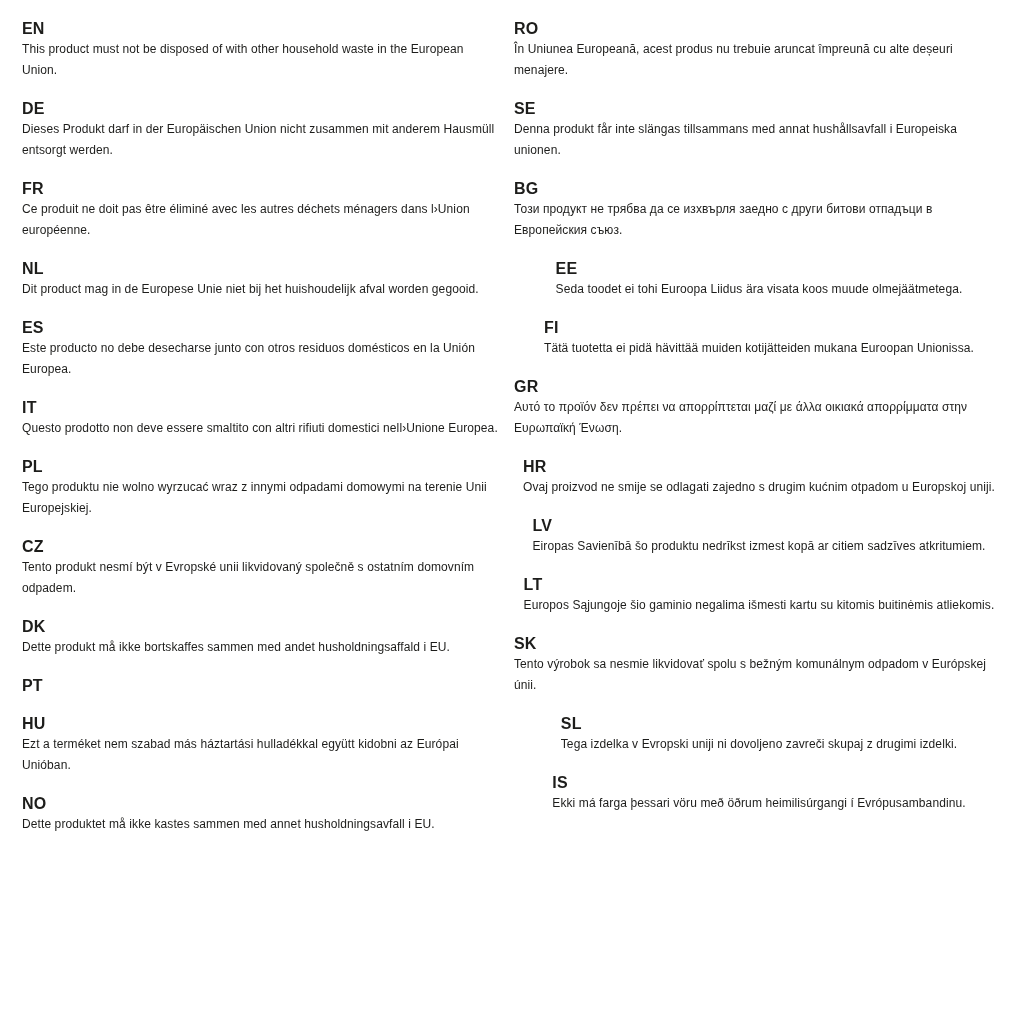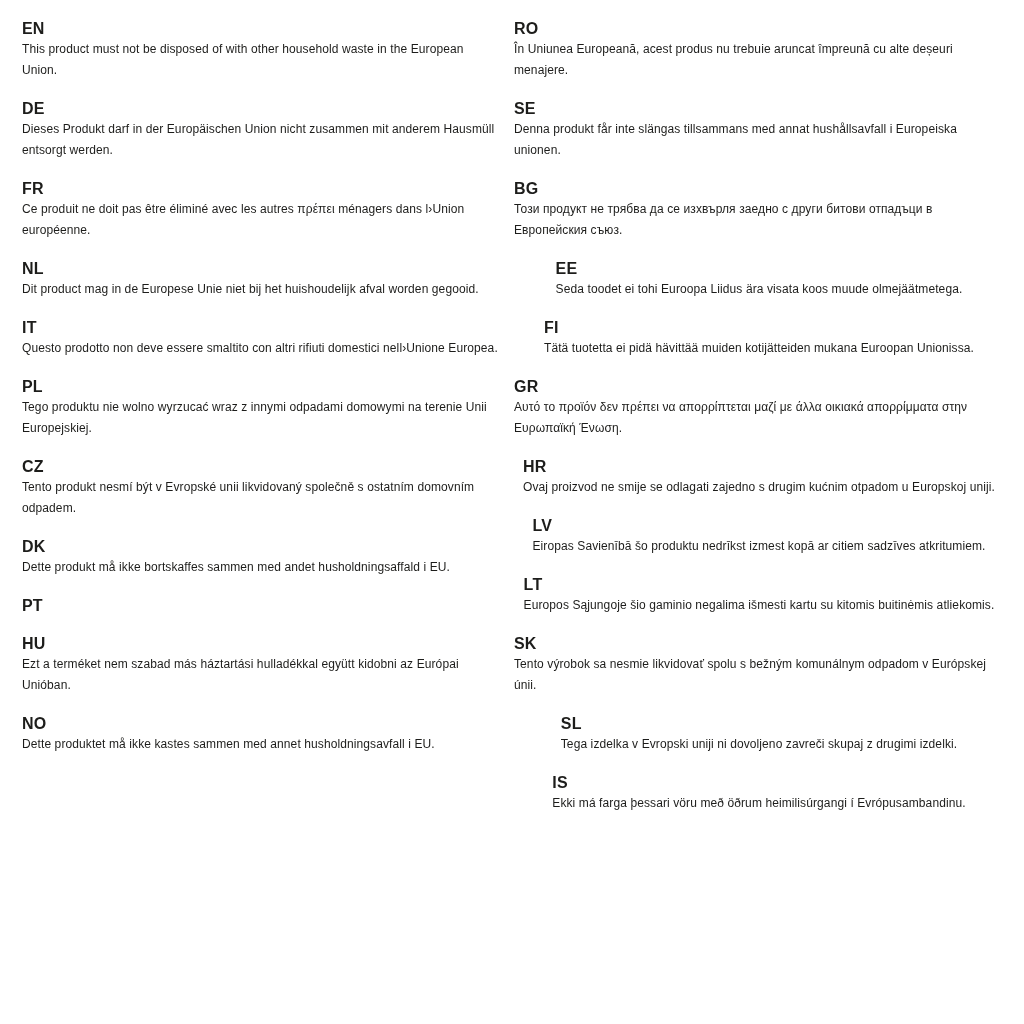--- a/index.html
+++ b/index.html
@@ -50,28 +50,32 @@
     <div class="text">This product must not be disposed of with other household waste in the European Union.</div>
   </div>
 
   <div class="entry">
     <div class="code">DE</div>
     <div class="text">Dieses Produkt darf in der Europäischen Union nicht zusammen mit anderem Hausmüll entsorgt werden.</div>
   </div>
 
   <div class="entry">
     <div class="code">FR</div>
-    <div class="text">Ce produit ne doit pas être éliminé avec les autres πρέπει ménagers dans l›Union européenne.</div>
+    <div class="text">Ce produit ne doit pas être éliminé avec les autres déchets ménagers dans l›Union européenne.</div>
   </div>
 
   <div class="entry">
     <div class="code">NL</div>
     <div class="text">Dit product mag in de Europese Unie niet bij het huishoudelijk afval worden gegooid.</div>
   </div>
 
+  <div class="entry">
+    <div class="code">ES</div>
+    <div class="text">Este producto no debe desecharse junto con otros residuos domésticos en la Unión Europea.</div>
+  </div>
 
   <div class="entry">
     <div class="code">IT</div>
     <div class="text">Questo prodotto non deve essere smaltito con altri rifiuti domestici nell›Unione Europea.</div>
   </div>
 
   <div class="entry">
     <div class="code">PL</div>
     <div class="text">Tego produktu nie wolno wyrzucać wraz z innymi odpadami domowymi na terenie Unii Europejskiej.</div>
   </div>

